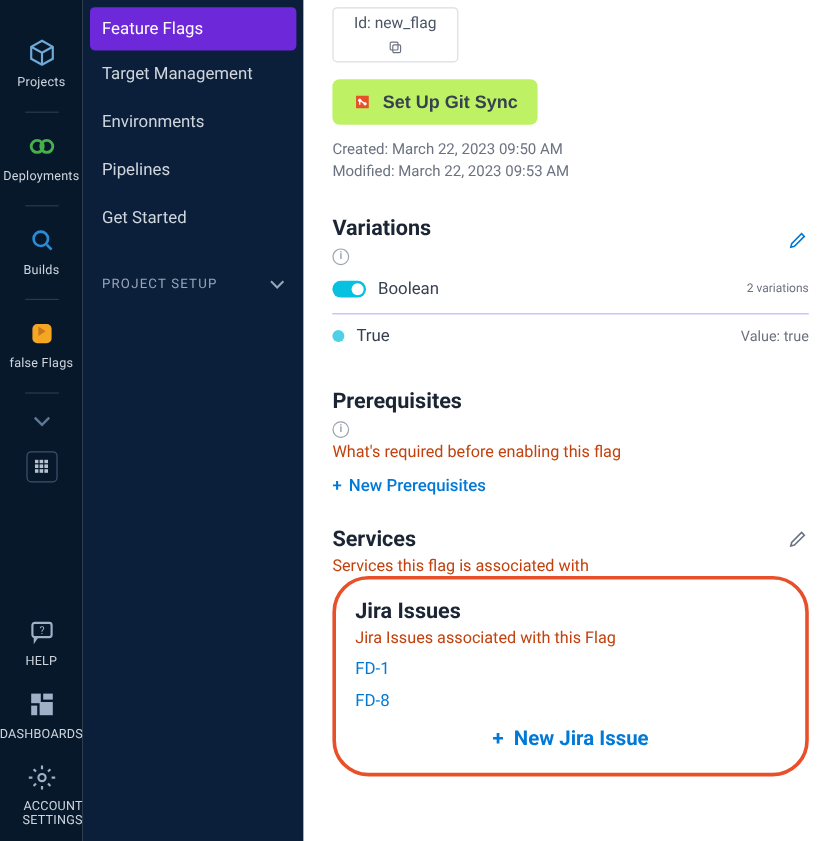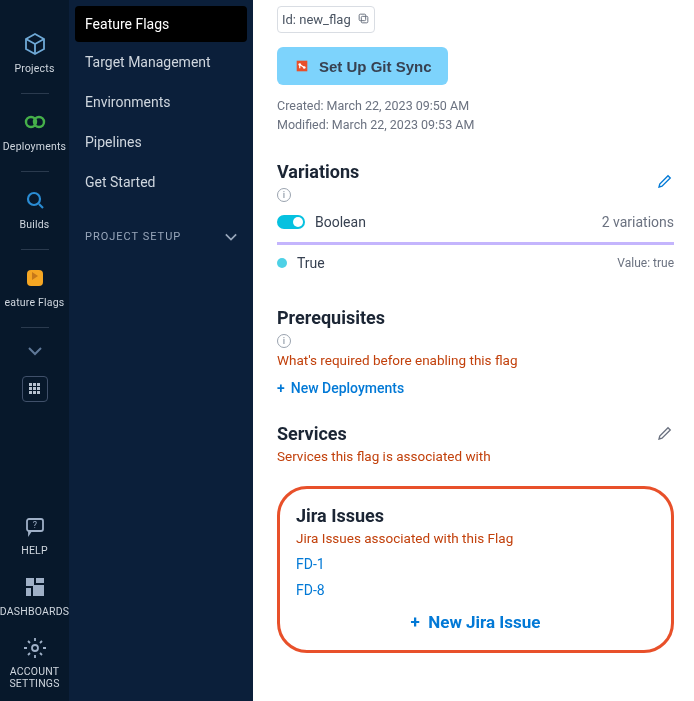--- a/index.html
+++ b/index.html
@@ -24,21 +24,21 @@
     flex-shrink: 0;
   }
   .rail-item {
     display: flex;
     flex-direction: column;
     align-items: center;
     gap: 6px;
     padding: 8px 0 10px 0;
     width: 100%;
     cursor: pointer;
-    text-align: center;
+    text-align: right;
   }
   .rail-item svg { width: 24px; height: 24px; }
   .rail-divider {
     width: 28px;
     height: 1px;
     background: #2a3a4e;
     margin: 8px auto;
   }
   .rail .spacer { flex: 1; }
   .rail-extra {
@@ -66,21 +66,21 @@
     padding-top: 6px;
     flex-shrink: 0;
     font-size: 14px;
   }
   .side-item {
     padding: 12px 16px;
     cursor: pointer;
     white-space: nowrap;
   }
   .side-item.active {
-    background: #000000;
+    background: #6d28d9;
     color: #fff;
     border-radius: 4px;
     margin: 0 6px;
     padding: 10px 10px;
   }
   .side-setup {
     padding: 28px 16px 0 16px;
     font-size: 11px;
     letter-spacing: 1px;
     color: #98a6ba;
@@ -93,61 +93,63 @@
   .main {
     flex: 1;
     background: #fff;
     padding: 6px 20px 20px 24px;
     overflow: hidden;
     color: #1b2534;
   }
   .flag-title { font-size: 21px; font-weight: 700; margin-bottom: 6px;}
   .id-chip {
     display: inline-flex;
+    align-items: center;
     gap: 6px;
     border: 1px solid #d9dde3;
     border-radius: 4px;
-    padding: 5px 4px;
+    padding: 5px 17px;
     font-size: 13px;
     color: #4b5563;
     margin-bottom: 14px;
+    flex-direction: column;
   }
   .git-sync-btn {
     display: inline-flex;
     align-items: center;
     gap: 8px;
-    background: #7dd3fc;
+    background: #bef264;
     border-radius: 6px;
     border: none;
     padding: 10px 16px;
     font-size: 15px;
     font-weight: 600;
     color: #374151;
     cursor: pointer;
     margin-bottom: 12px;
   }
   .meta-line { font-size: 12.5px; color: #6b7280; line-height: 1.5; }
 
   .section { margin-top: 26px; }
   .section-title-row { display: flex; align-items: center; justify-content: space-between; }
   .section-title { font-size: 18px; font-weight: 700; display:flex;align-items:flex-start;gap:6px;flex-direction:column;}
   .section-sub { font-size: 13.5px; color:#c2410c; margin-top:4px;}
   .edit-icon { color:#0279d6; cursor:pointer; }
 
   .var-row {
     display:flex; align-items:center; justify-content:space-between;
-    border-bottom: 3px solid #c4b5fd;
+    border-bottom: 1px solid #c4b5fd;
     padding: 12px 0;
     font-size: 14px;
     color:#374151;
     gap:20px;
   }
   .var-row:last-of-type{ padding-top:12px; }
   .var-row .left { display:flex; align-items:center; gap:10px;}
-  .var-count { color:#6b7280; font-size:14px;}
+  .var-count { color:#6b7280; font-size:10px;}
   .val-label  { color:#6b7280; font-size:12px;}
   .toggle {
     width: 28px; height: 14px; border-radius: 8px;
     background:#06c1e0; position:relative; display:inline-block; flex-shrink:0;
   }
   .toggle::after{
     content:""; position:absolute; width:10px; height:10px;
     background:#fff; border-radius:50%; top:2px; right:2px;
   }
   .dot { width:10px;height:10px;border-radius:50%;display:inline-block;}
@@ -159,21 +161,20 @@
   .link-action{
     color:#0279d6; font-size:14px; display:inline-flex;
     align-items:center; gap:6px; margin-top:12px; cursor:pointer; font-weight:500;
   }
   .plus{font-weight:600;}
 
   .jira-block{
     border: 3px solid #e8502a;
     border-radius: 30px;
     padding: 16px 16px 18px 16px;
-    margin-top: 22px;
   }
   .jira-link{ color:#0279d6; font-size:14px; margin-top:10px; cursor:pointer;}
   .jira-new{ text-align:center; color:#0279d6; font-weight:700; margin-top:14px; cursor:pointer; font-size:17px;}
   .jira-new .plus{font-weight:700;}
   
   .info-ic{width:14px;height:14px;border:1px solid #9aa3af;border-radius:50%;display:inline-flex;align-items:center;justify-content:center;font-size:9px;color:#9aa3af;font-weight:600;}
 </style>
 </head>
 <body>
 
@@ -200,21 +201,21 @@
         <path d="M16 16l4 4" stroke="#2a8cd4" stroke-width="2.2"></path>
       </svg>
     <span class="rail-label">Builds</span>
   </div>
   <div class="rail-divider"></div>
   <div class="rail-item">
     <svg viewBox="0 0 24 24">
         <rect x="4" y="4" width="16" height="16" rx="4" fill="#f5a623"></rect>
         <path d="M9 14l6-4-6-4" fill="#c6781a"></path>
       </svg>
-    <span class="rail-label">eature Flags</span>
+    <span class="rail-label">false Flags</span>
   </div>
   <div class="rail-divider"></div>
 
   <div class="rail-extra">
     <svg width="14" height="10" viewBox="0 0 14 10">
         <path d="M1 2l6 6 6-6" stroke="#5f7898" stroke-width="2" fill="none"></path>
       </svg>
   </div>
   <div class="rail-extra">
     <div class="sq">
@@ -328,21 +329,21 @@
 
   
   <div class="section">
     <div class="section-title">
       <span>Prerequisites</span>
       <span class="info-ic">i</span>
     </div>
     <div class="section-sub">What's required before enabling this flag</div>
     <div class="link-action">
       <span class="plus">+</span>
-      <span>New Deployments</span>
+      <span>New Prerequisites</span>
     </div>
   </div>
 
   
   <div class="section">
     <div class="section-title-row">
       <div class="section-title">
           <span>Services</span>
         </div>
       <svg class="edit-icon" width="18" height="18" viewBox="0 0 24 24">

